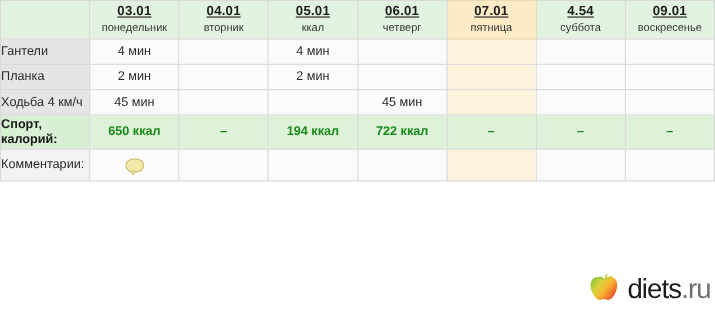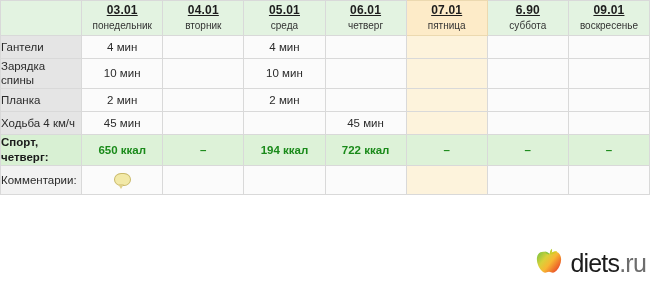--- a/index.html
+++ b/index.html
@@ -185,32 +185,32 @@
         <th>
           <span class="hdr-date">03.01</span>
           <span class="hdr-dow">понедельник</span>
         </th>
         <th>
           <span class="hdr-date">04.01</span>
           <span class="hdr-dow">вторник</span>
         </th>
         <th>
           <span class="hdr-date">05.01</span>
-          <span class="hdr-dow">среда</span>
+          <span class="hdr-dow">ккал</span>
         </th>
         <th>
           <span class="hdr-date">06.01</span>
           <span class="hdr-dow">четверг</span>
         </th>
         <th class="is-highlight">
           <span class="hdr-date">07.01</span>
           <span class="hdr-dow">пятница</span>
         </th>
         <th>
-          <span class="hdr-date">6.90</span>
+          <span class="hdr-date">4.54</span>
           <span class="hdr-dow">суббота</span>
         </th>
         <th>
           <span class="hdr-date">09.01</span>
           <span class="hdr-dow">воскресенье</span>
         </th>
       </tr>
     </thead>
 
     <tbody>
@@ -219,30 +219,20 @@
         <td class="row-label">Гантели</td>
         <td class="cell">4 мин</td>
         <td class="cell"></td>
         <td class="cell">4 мин</td>
         <td class="cell"></td>
         <td class="cell is-highlight"></td>
         <td class="cell"></td>
         <td class="cell"></td>
       </tr>
 
-      <tr class="row-exercise">
-        <td class="row-label">Зарядка спины</td>
-        <td class="cell">10 мин</td>
-        <td class="cell"></td>
-        <td class="cell">10 мин</td>
-        <td class="cell"></td>
-        <td class="cell is-highlight"></td>
-        <td class="cell"></td>
-        <td class="cell"></td>
-      </tr>
 
       <tr class="row-exercise">
         <td class="row-label">Планка</td>
         <td class="cell">2 мин</td>
         <td class="cell"></td>
         <td class="cell">2 мин</td>
         <td class="cell"></td>
         <td class="cell is-highlight"></td>
         <td class="cell"></td>
         <td class="cell"></td>
@@ -256,21 +246,21 @@
         <td class="cell"></td>
         <td class="cell">45 мин</td>
         <td class="cell is-highlight"></td>
         <td class="cell"></td>
         <td class="cell"></td>
       </tr>
 
 
 
       <tr class="row-calories">
-        <td class="row-label">Спорт, четверг:</td>
+        <td class="row-label">Спорт, калорий:</td>
         <td class="cell">650 ккал</td>
         <td class="cell"><span class="dash">–</span></td>
         <td class="cell">194 ккал</td>
         <td class="cell">722 ккал</td>
         <td class="cell is-highlight"><span class="dash">–</span></td>
         <td class="cell"><span class="dash">–</span></td>
         <td class="cell"><span class="dash">–</span></td>
       </tr>
 
       <tr class="row-comments">

